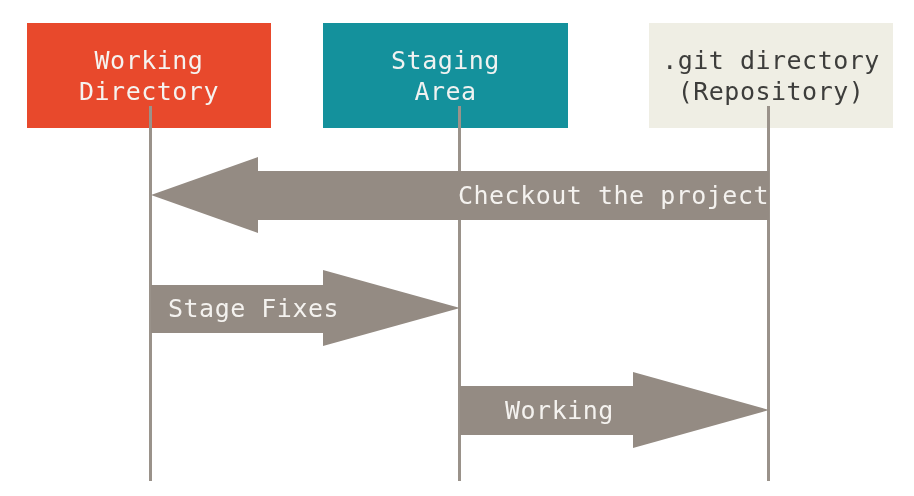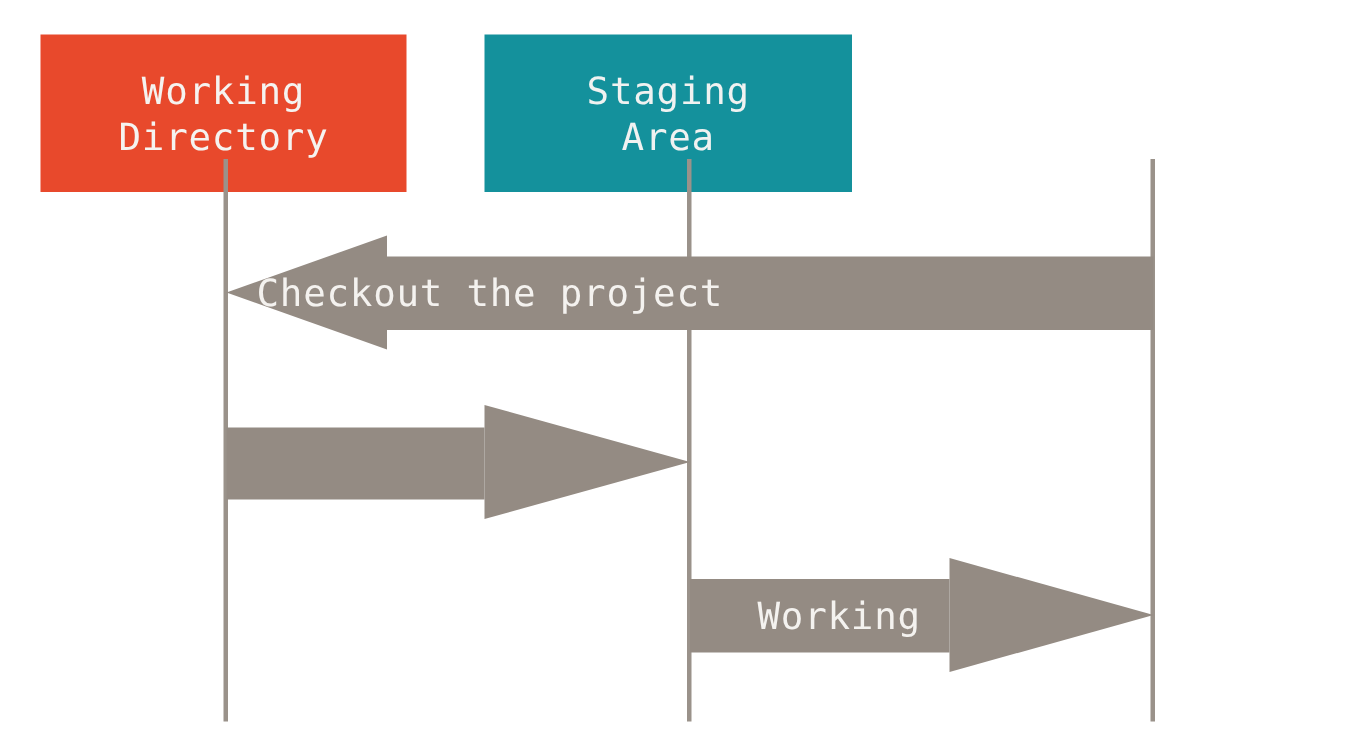--- a/index.html
+++ b/index.html
@@ -62,21 +62,21 @@
     white-space: nowrap;
   }
 
   
   #checkout-body  { left: 258px; top: 171px; width: 511px; height: 49px; }
   #checkout-head  { left: 151px; top: 157px;
                     border-top: 38px solid transparent;
                     border-bottom: 38px solid transparent;
                     border-right-width: 107px; border-right-style: solid; }
   #checkout-label { left: 151px; top: 171px; width: 618px; height: 38px;
-                    line-height: 49px; text-align: left; padding-left: 20px;
+                    line-height: 49px; text-align: right; padding-left: 20px;
                     box-sizing: border-box; }
 
   
   #stage-body  { left: 151px; top: 285px; width: 172px; height: 48px; }
   #stage-head  { left: 323px; top: 270px;
                  border-top: 38px solid transparent;
                  border-bottom: 38px solid transparent;
                  border-left-width: 137px; border-left-style: solid; }
   #stage-label { left: 168px; top: 285px; height: 48px; line-height: 48px; }
 
@@ -96,29 +96,34 @@
   <div class="col-box" id="box-working" style="background-color: rgb(232, 73, 44); color: rgb(245, 243, 240);">
     <span>Working
 Directory</span>
   </div>
 
   <div class="col-box" id="box-staging" style="background-color: rgb(20, 145, 156); color: rgb(240, 242, 241);">
     <span>Staging
 Area</span>
   </div>
 
+  <div class="col-box" id="box-git" style="background-color: rgb(239, 238, 228); color: rgb(61, 61, 59);">
+    <span>.git directory
+(Repository)</span>
+  </div>
 
   <div class="lifeline" id="line-working" style="background-color: rgb(154, 146, 138);"></div>
   <div class="lifeline" id="line-staging" style="background-color: rgb(154, 146, 138);"></div>
   <div class="lifeline" id="line-git" style="background-color: rgb(154, 146, 138);"></div>
 
   <div class="arrow-body" id="checkout-body" style="background-color: rgb(148, 139, 131);"></div>
   <div class="arrow-head" id="checkout-head" style="border-right-color: rgb(148, 139, 131);"></div>
   <div class="arrow-label" id="checkout-label" style="color: rgb(244, 242, 239);">Checkout the project</div>
 
   <div class="arrow-body" id="stage-body" style="background-color: rgb(148, 139, 131);"></div>
   <div class="arrow-head" id="stage-head" style="border-left-color: rgb(148, 139, 131);"></div>
+  <div class="arrow-label" id="stage-label" style="color: rgb(244, 242, 239);">Stage Fixes</div>
 
   <div class="arrow-body" id="commit-body" style="background-color: rgb(148, 139, 131);"></div>
   <div class="arrow-head" id="commit-head" style="border-left-color: rgb(148, 139, 131);"></div>
   <div class="arrow-label" id="commit-label" style="color: rgb(244, 242, 239);">Working</div>
 
 </div>
 
 </body></html>

